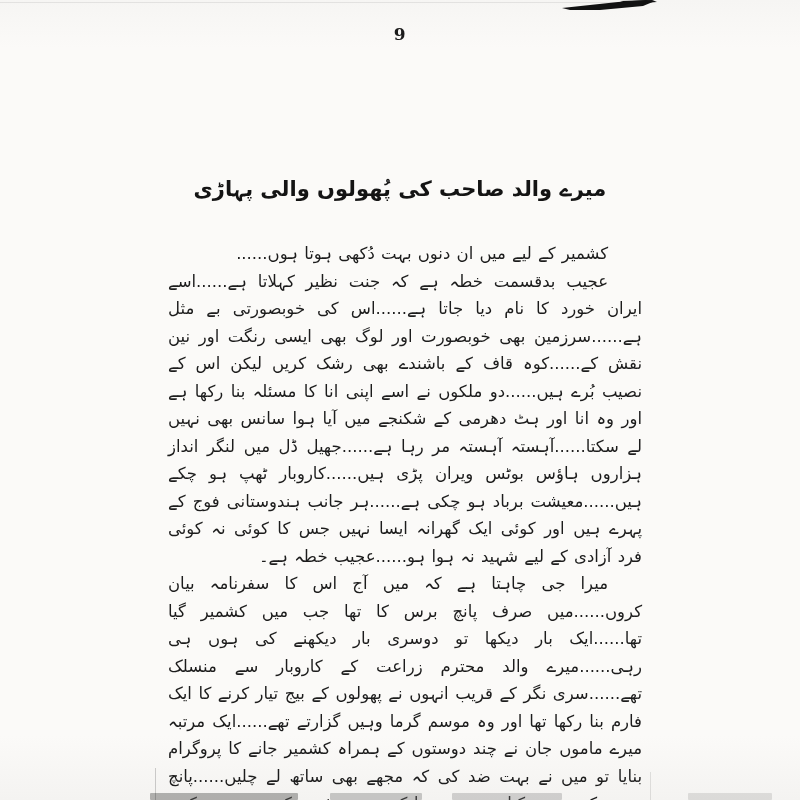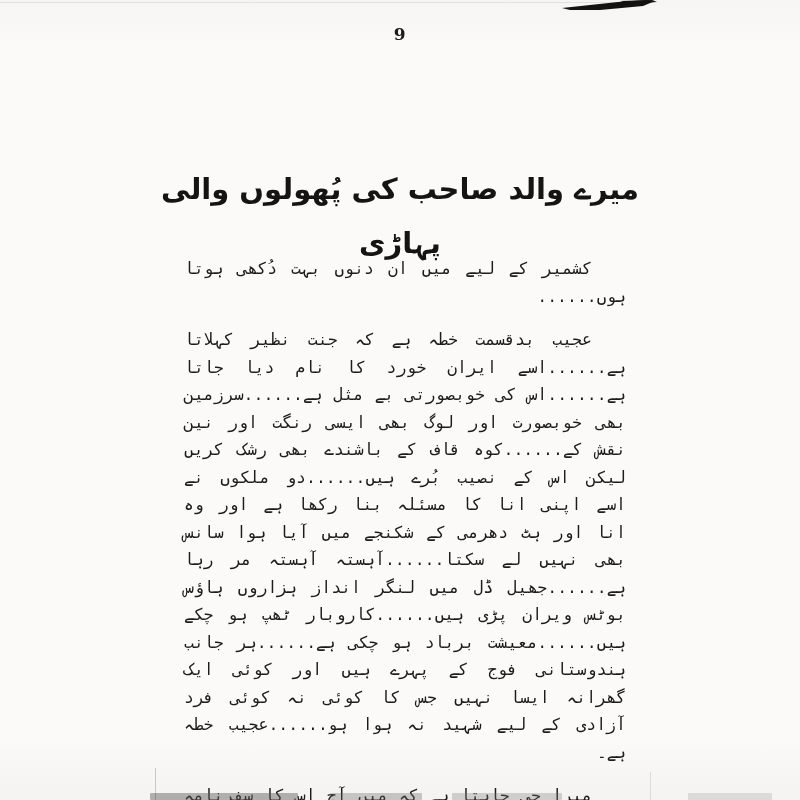--- a/index.html
+++ b/index.html
@@ -42,42 +42,41 @@
     color: #1b1b1b;
     letter-spacing: 0.5px;
   }
   
   .chapter-heading {
     position: absolute;
     left: 120px; top: 162px;
     width: 560px;
     direction: rtl;
     text-align: center;
-    font-size: 29px;
+    font-size: 21px;
     font-weight: bold;
     color: #141414;
     line-height: 54px;
   }
   
   .body-text {
     position: absolute;
     left: 168px; top: 240px;
     width: 474px;
     height: 520px;
     direction: rtl;
     text-align: justify;
     font-size: 16.5px;
     line-height: 27.5px;
     color: #1c1c1c;
     word-spacing: 1px;
   }
   .body-text p.para {
-    margin: 16px;
+    margin: 0;
     text-indent: 34px; 
-    font-family: Liberation Mono, monospace;
   }
   
   .scan-strip {
     position: absolute;
     height: 7px;
     bottom: 0;
     border-radius: 1px;
   }
   .strip-a { left: 150px; width: 148px; background: rgba(90,90,88,0.45); }
   .strip-b { left: 330px; width: 92px;  background: rgba(110,110,108,0.35); }

